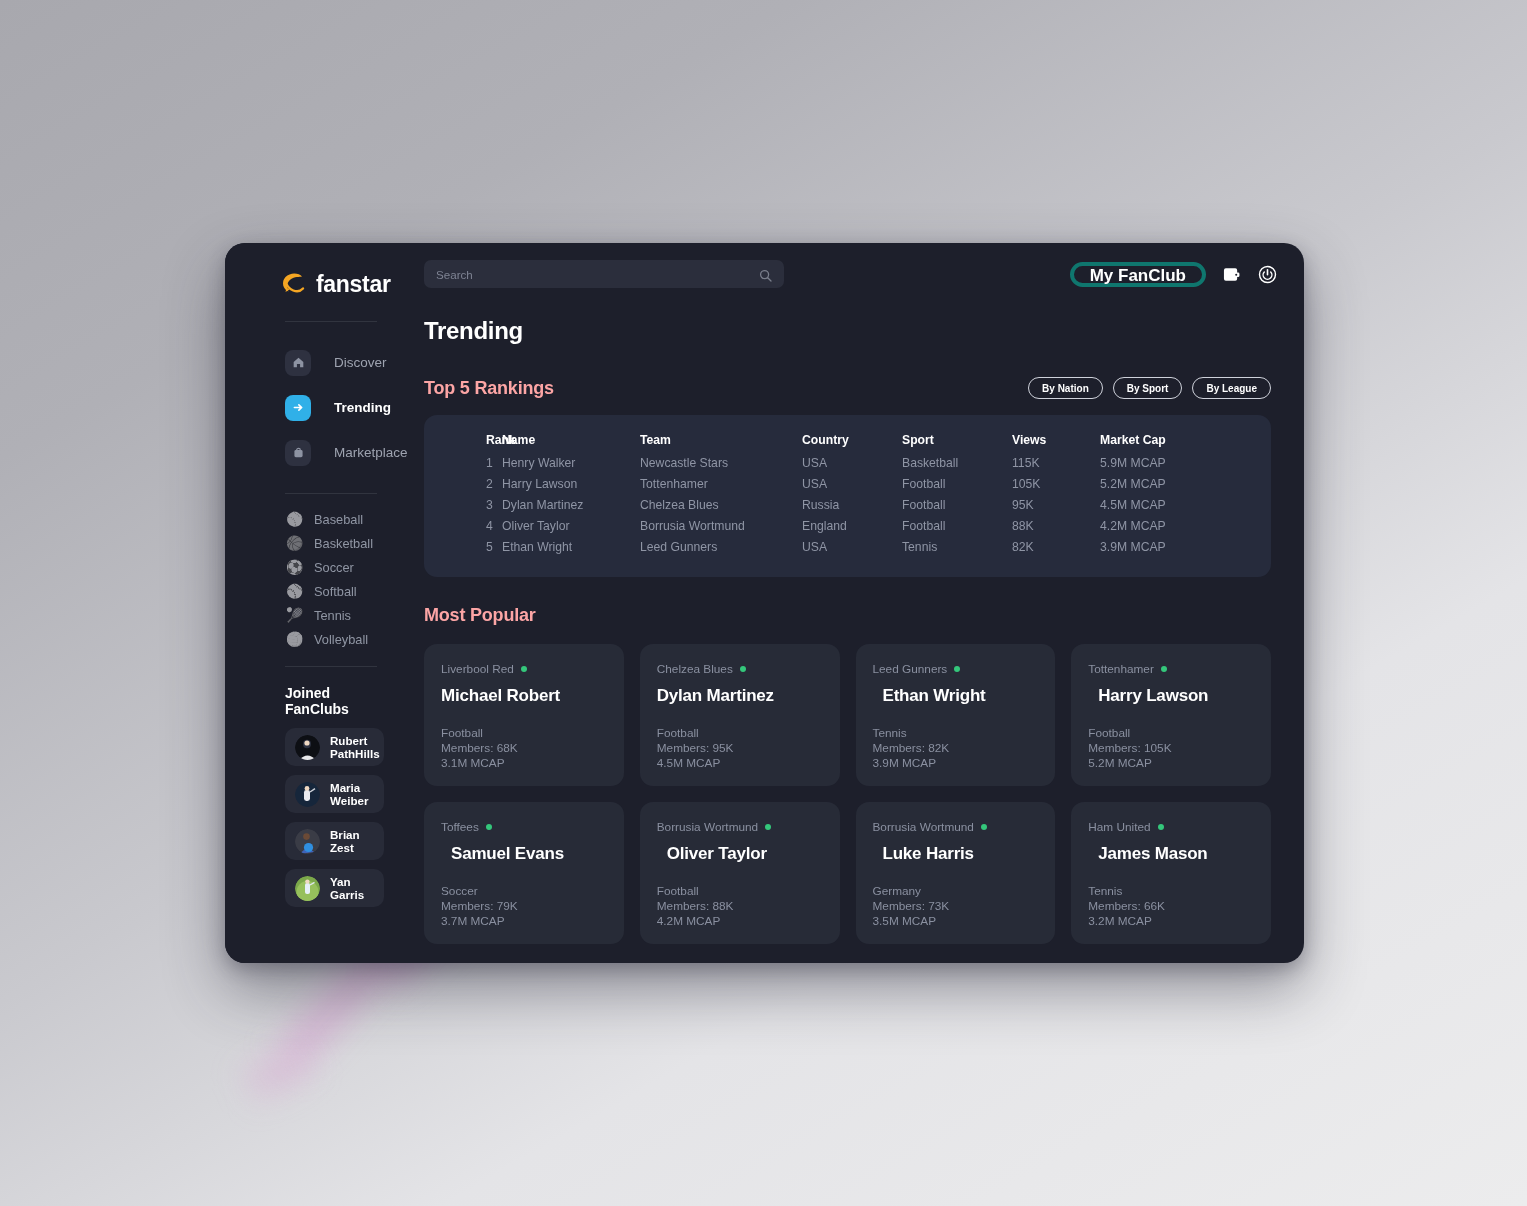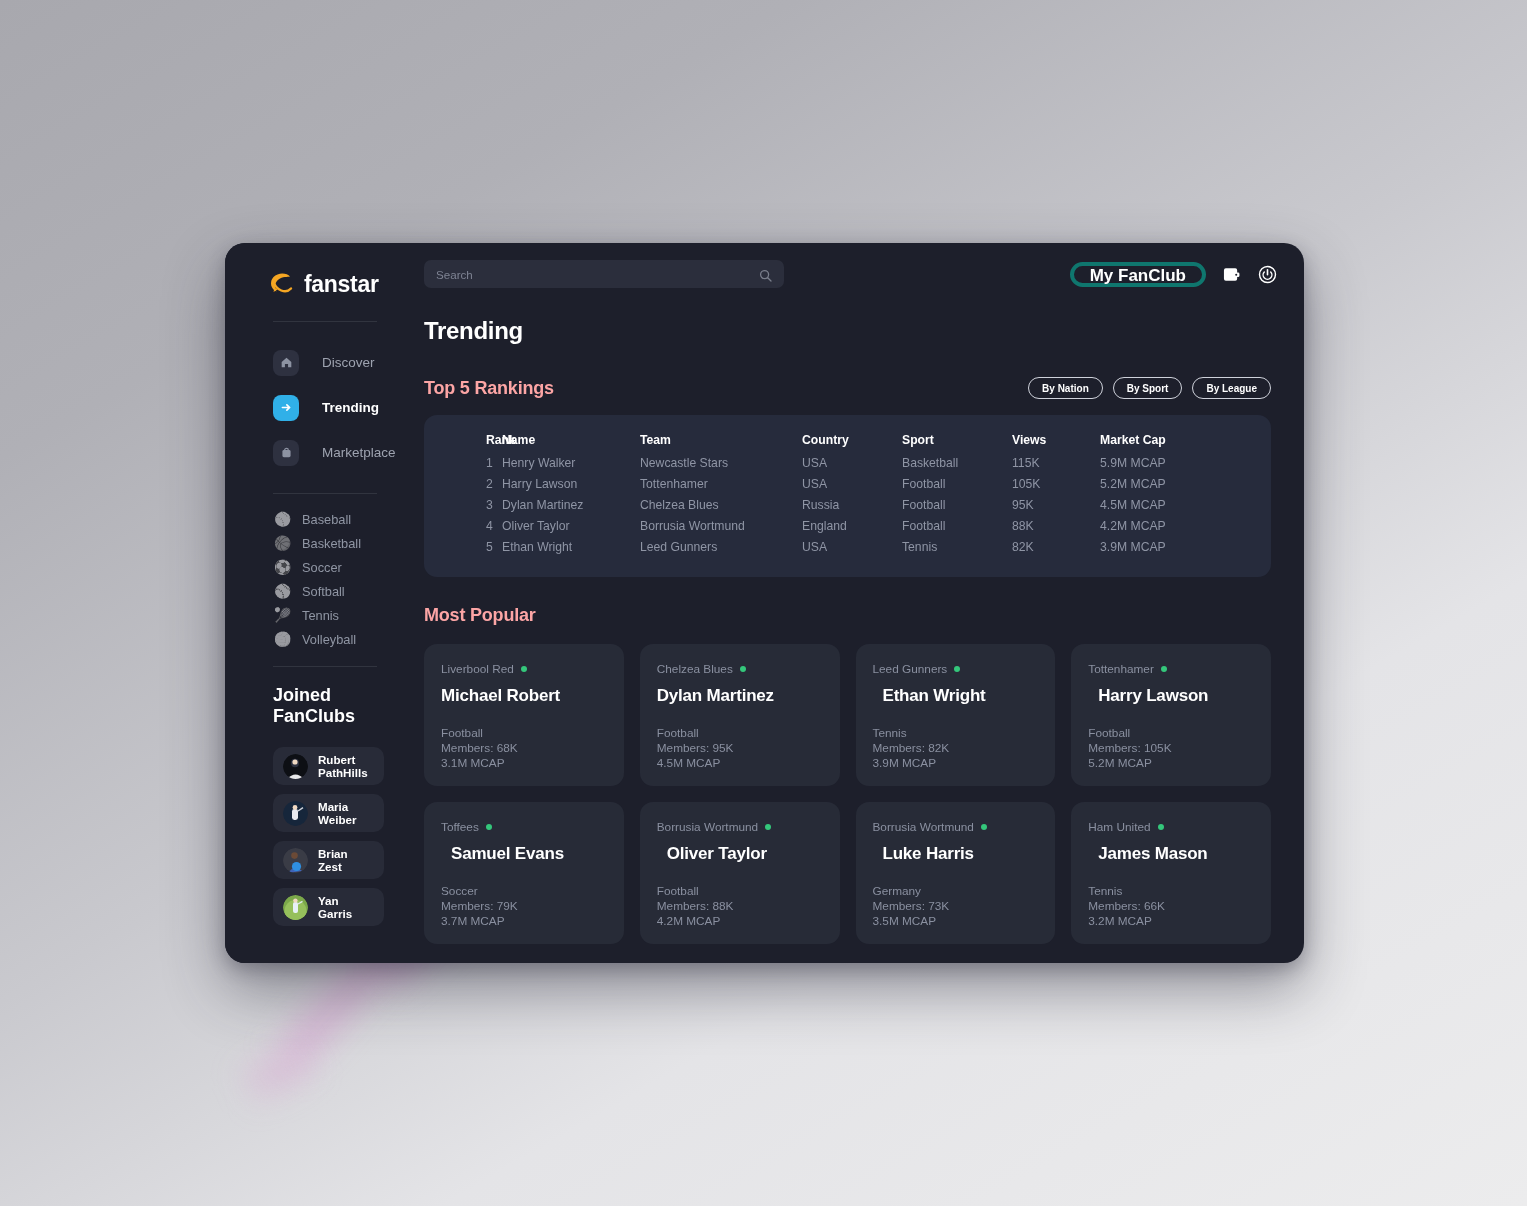--- a/index.html
+++ b/index.html
@@ -54,21 +54,21 @@
     box-shadow: 0 26px 60px rgba(40,40,55,0.45), 0 6px 18px rgba(40,40,55,0.3);
     display: flex;
     overflow: hidden;
   }
 
   
   .sidebar {
     width: 177px;
     flex: 0 0 177px;
     background: #1d1f2b;
-    padding: 22px 0 0 0;
+    padding: 22px 0 0 12px;
   }
   .brand {
     display: flex; align-items: center; gap: 9px;
     padding: 0 0 0 44px;
     height: 38px;
   }
   .brand-mark { width: 28px; height: 26px; flex: 0 0 28px; margin-left: -2px; }
   .brand-name {
     color: #ffffff;
     font-size: 23px;
@@ -113,23 +113,23 @@
     width: 17px; height: 17px; flex: 0 0 17px;
     font-size: 14px; line-height: 17px;
     text-align: center;
     filter: grayscale(1) brightness(1.35) opacity(0.55);
   }
   .sport-label { font-size: 12.8px; color: #9096a4; }
 
   .fanclubs { padding: 0 18px 0 48px; }
   .fc-title {
     color: #ffffff;
-    font-size: 18px;
-    font-weight: bold;
-    margin-bottom: 20px;
+    font-size: 14px;
+    font-weight: bold;
+    margin-bottom: 11px;
   }
   .fc-item {
     display: flex; align-items: center; gap: 10px;
     background: #282b38;
     border-radius: 10px;
     height: 38px;
     padding: 0 10px;
     margin-bottom: 9px;
     cursor: pointer;
   }

